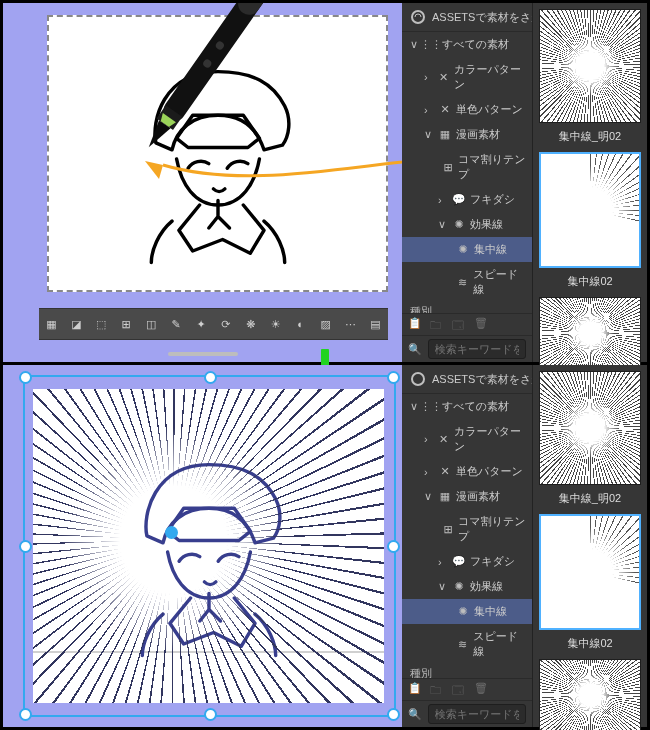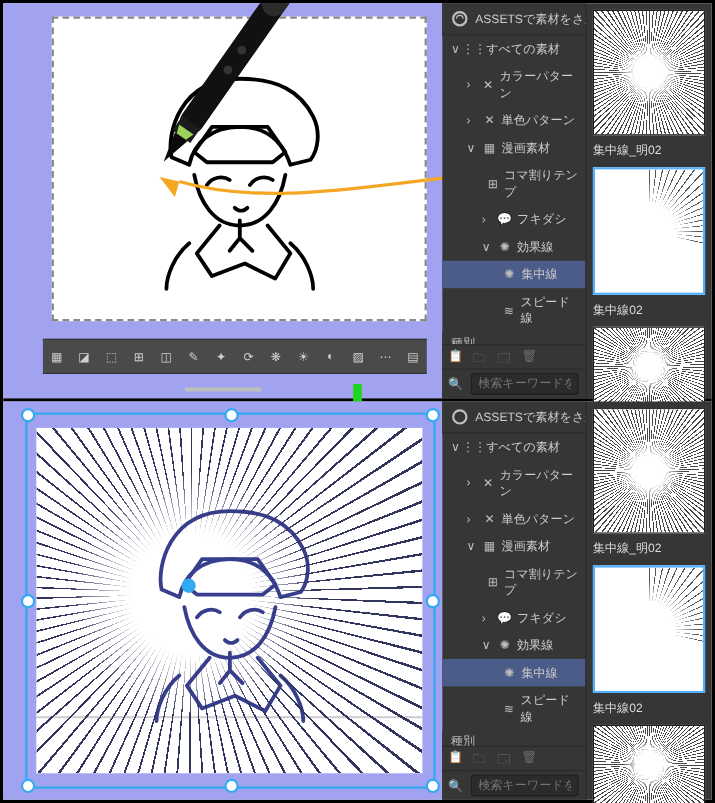--- a/index.html
+++ b/index.html
@@ -17,21 +17,21 @@
   .tree-item.selected{background:#4c5c89}
   .tree-item .ico{width:14px;height:14px;display:inline-flex;align-items:center;justify-content:center;color:#bdbdbd}
   .tree-item .exp{width:10px;color:#bdbdbd}
   .bottom-bar{position:absolute;left:0;right:0;bottom:26px;height:22px;display:flex;gap:6px;align-items:center;padding:0 6px;border-top:1px solid #2a2a2a;background:#363636}
   .bottom-bar .b{width:16px;height:16px;color:#6f6f6f}
   .search-row{position:absolute;left:0;right:0;bottom:0;height:26px;display:flex;align-items:center;padding:0 6px;gap:6px;background:#363636;border-top:1px solid #2a2a2a}
   .search-row input{flex:1;background:#2b2b2b;border:1px solid #1e1e1e;border-radius:3px;color:#aaa;font-size:11px;padding:3px 6px;width:0}
   .kind-row{position:absolute;left:0;right:0;bottom:-18px;height:18px;padding:2px 8px;background:#363636;color:#bbb;display:none}
   .tree .kind-row{display:block;position:static}
   .swatch{height:112px;margin:6px;position:relative;background:#fff;border:1px solid #1e1e1e;cursor:pointer}
-  .swatch-label{color:#ddd;font-size:11px;margin:0 6px 8px;white-space:nowrap;overflow:hidden}
+  .swatch-label{text-align:center;color:#ddd;font-size:11px;margin:0 6px 8px;white-space:nowrap;overflow:hidden}
   .swatch.sel{border:2px solid #4fb1ff}
   
   .radial{position:absolute;inset:0}
   .radial::before{content:"";position:absolute;inset:0;background:conic-gradient(
     #555 0 1deg,#fff 1deg 6deg,#555 6deg 7deg,#fff 7deg 12deg,#555 12deg 13deg,#fff 13deg 18deg,
     #555 18deg 19deg,#fff 19deg 24deg,#555 24deg 25deg,#fff 25deg 30deg,#555 30deg 31deg,#fff 31deg 36deg,
     #555 36deg 37deg,#fff 37deg 42deg,#555 42deg 43deg,#fff 43deg 48deg,#555 48deg 49deg,#fff 49deg 54deg,
     #555 54deg 55deg,#fff 55deg 60deg,#555 60deg 61deg,#fff 61deg 66deg,#555 66deg 67deg,#fff 67deg 72deg,
     #555 72deg 73deg,#fff 73deg 78deg,#555 78deg 79deg,#fff 79deg 84deg,#555 84deg 85deg,#fff 85deg 90deg,
     #555 90deg 91deg,#fff 91deg 96deg,#555 96deg 97deg,#fff 97deg 102deg,#555 102deg 103deg,#fff 103deg 360deg);

